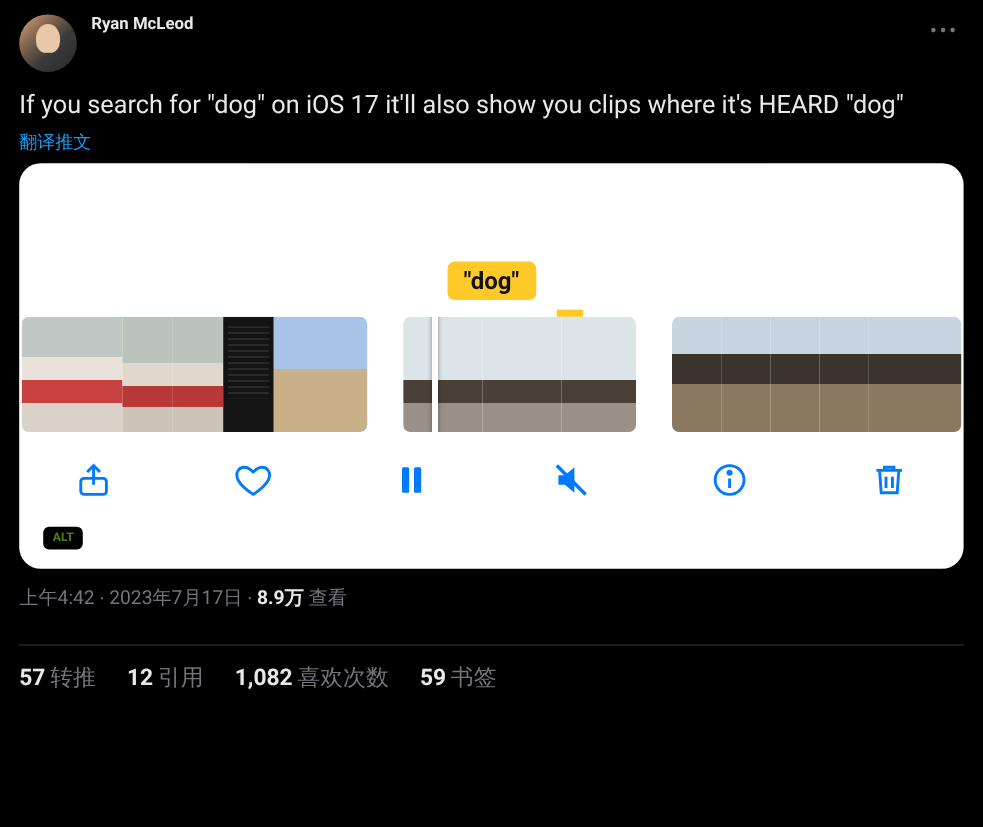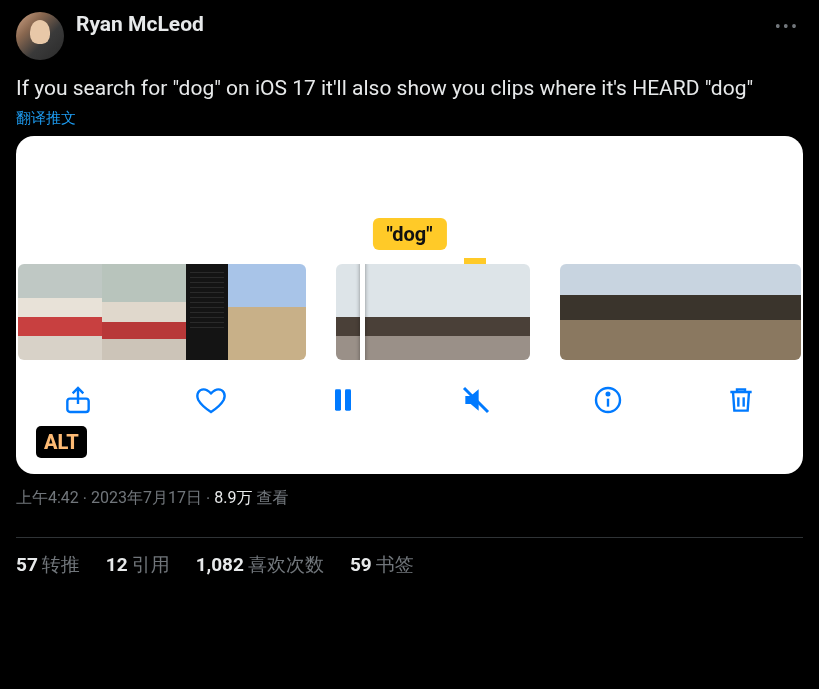--- a/index.html
+++ b/index.html
@@ -33,21 +33,21 @@
     content: "";
     position: absolute;
     top: 8px; left: 14px;
     width: 20px; height: 24px;
     background: #e8c8a8;
     border-radius: 50% 50% 40% 40%;
   }
   .user-col { flex: 1; }
   .display-name {
     font-weight: 700;
-    font-size: 21px;
+    font-size: 14px;
     color: #e7e9ea;
     line-height: 1.2;
   }
   .handle {
     color: #71767b;
     font-size: 16px;
     line-height: 1.3;
   }
   .more-btn {
     color: #71767b;
@@ -150,37 +150,37 @@
     display: flex;
     align-items: center;
     justify-content: center;
   }
   .tb-btn svg { width: 32px; height: 32px; }
   .alt-badge {
     position: absolute;
     left: 20px;
     bottom: 16px;
     background: #000;
-    color: #fdba74;
+    color: #4d7c0f;
     font-weight: 800;
-    font-size: 20px;
+    font-size: 10px;
     padding: 4px 8px;
     border-radius: 5px;
   }
   .meta-row {
     color: #71767b;
     font-size: 16px;
     display: flex;
     align-items: center;
     gap: 4px;
     padding-bottom: 28px;
     border-bottom: 1px solid #2f3336;
     margin-bottom: 14px;
   }
-  .meta-row .bold { color: #e7e9ea; font-weight: 400; text-align: center; }
+  .meta-row .bold { color: #e7e9ea; font-weight: 700; text-align: center; }
   .stats-row {
     display: flex;
     gap: 26px;
     color: #71767b;
     font-size: 19px;
   }
   .stat .num { color: #e7e9ea; font-weight: 700; margin-right: 4px; }
 </style>
 </head>
 <body>

